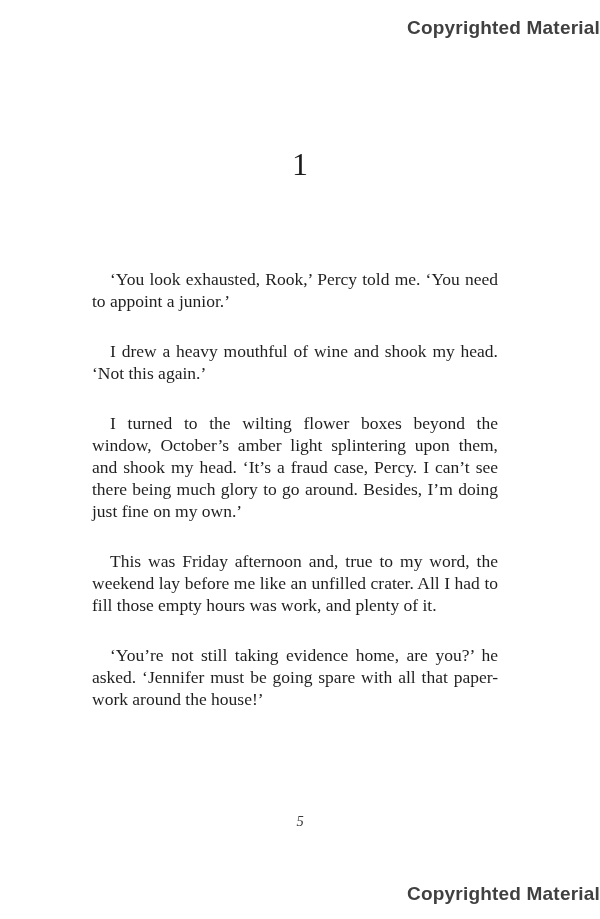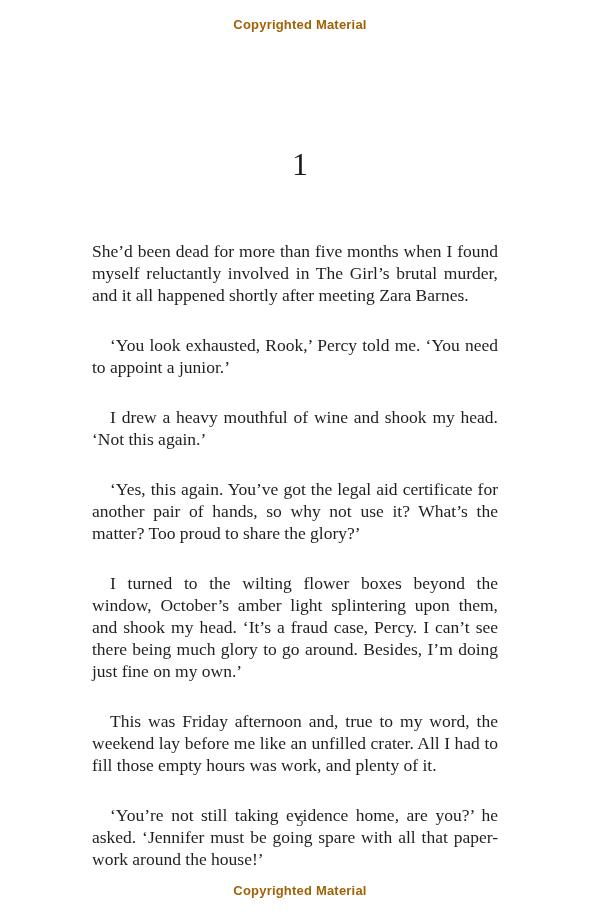--- a/index.html
+++ b/index.html
@@ -12,26 +12,26 @@
     width: 600px;
     height: 919px;
     background: #ffffff;
     overflow: hidden;
     font-family: "Liberation Serif", serif;
   }
   .notice {
     position: absolute;
     left: 0;
     width: 100%;
-    text-align: center;
+    text-align: right;
     font-family: "Liberation Sans", sans-serif;
     font-weight: bold;
-    font-size: 13px;
+    font-size: 19px;
     letter-spacing: 0.2px;
-    color: #a16207;
+    color: #404040;
   }
   .notice-top    { top: 17px; }
   .notice-bottom { top: 883px; }
   .chapter-number {
     position: absolute;
     top: 144px;
     left: 0;
     width: 100%;
     text-align: center;
     font-family: "Liberation Serif", serif;
@@ -74,24 +74,22 @@
 </head>
 <body>
 
 <div class="page">
 
   <div class="notice notice-top">Copyrighted Material</div>
 
   <div class="chapter-number">1</div>
 
   <div class="text-block" id="paragraph-container">
-      <p class="para">She’d been dead for more than five months when I found myself reluctantly involved in The Girl’s brutal murder, and it all happened shortly after meeting Zara Barnes.</p>
       <p class="para indent">‘You look exhausted, Rook,’ Percy told me. ‘You need to appoint a junior.’</p>
       <p class="para indent">I drew a heavy mouthful of wine and shook my head. ‘Not this again.’</p>
-      <p class="para indent">‘Yes, this again. You’ve got the legal aid certificate for another pair of hands, so why not use it? What’s the matter? Too proud to share the glory?’</p>
       <p class="para indent">I turned to the wilting flower boxes beyond the window, October’s amber light splintering upon them, and shook my head. ‘It’s a fraud case, Percy. I can’t see there being much glory to go around. Besides, I’m doing just fine on my own.’</p>
       <p class="para indent">This was Friday afternoon and, true to my word, the weekend lay before me like an unfilled crater. All I had to fill those empty hours was work, and plenty of it.</p>
       <p class="para indent">‘You’re not still taking evidence home, are you?’ he asked. ‘Jennifer must be going spare with all that paper-work around the house!’</p>
     </div>
 
   <div class="page-number">5</div>
 
   <div class="notice notice-bottom">Copyrighted Material</div>
 
 </div>

